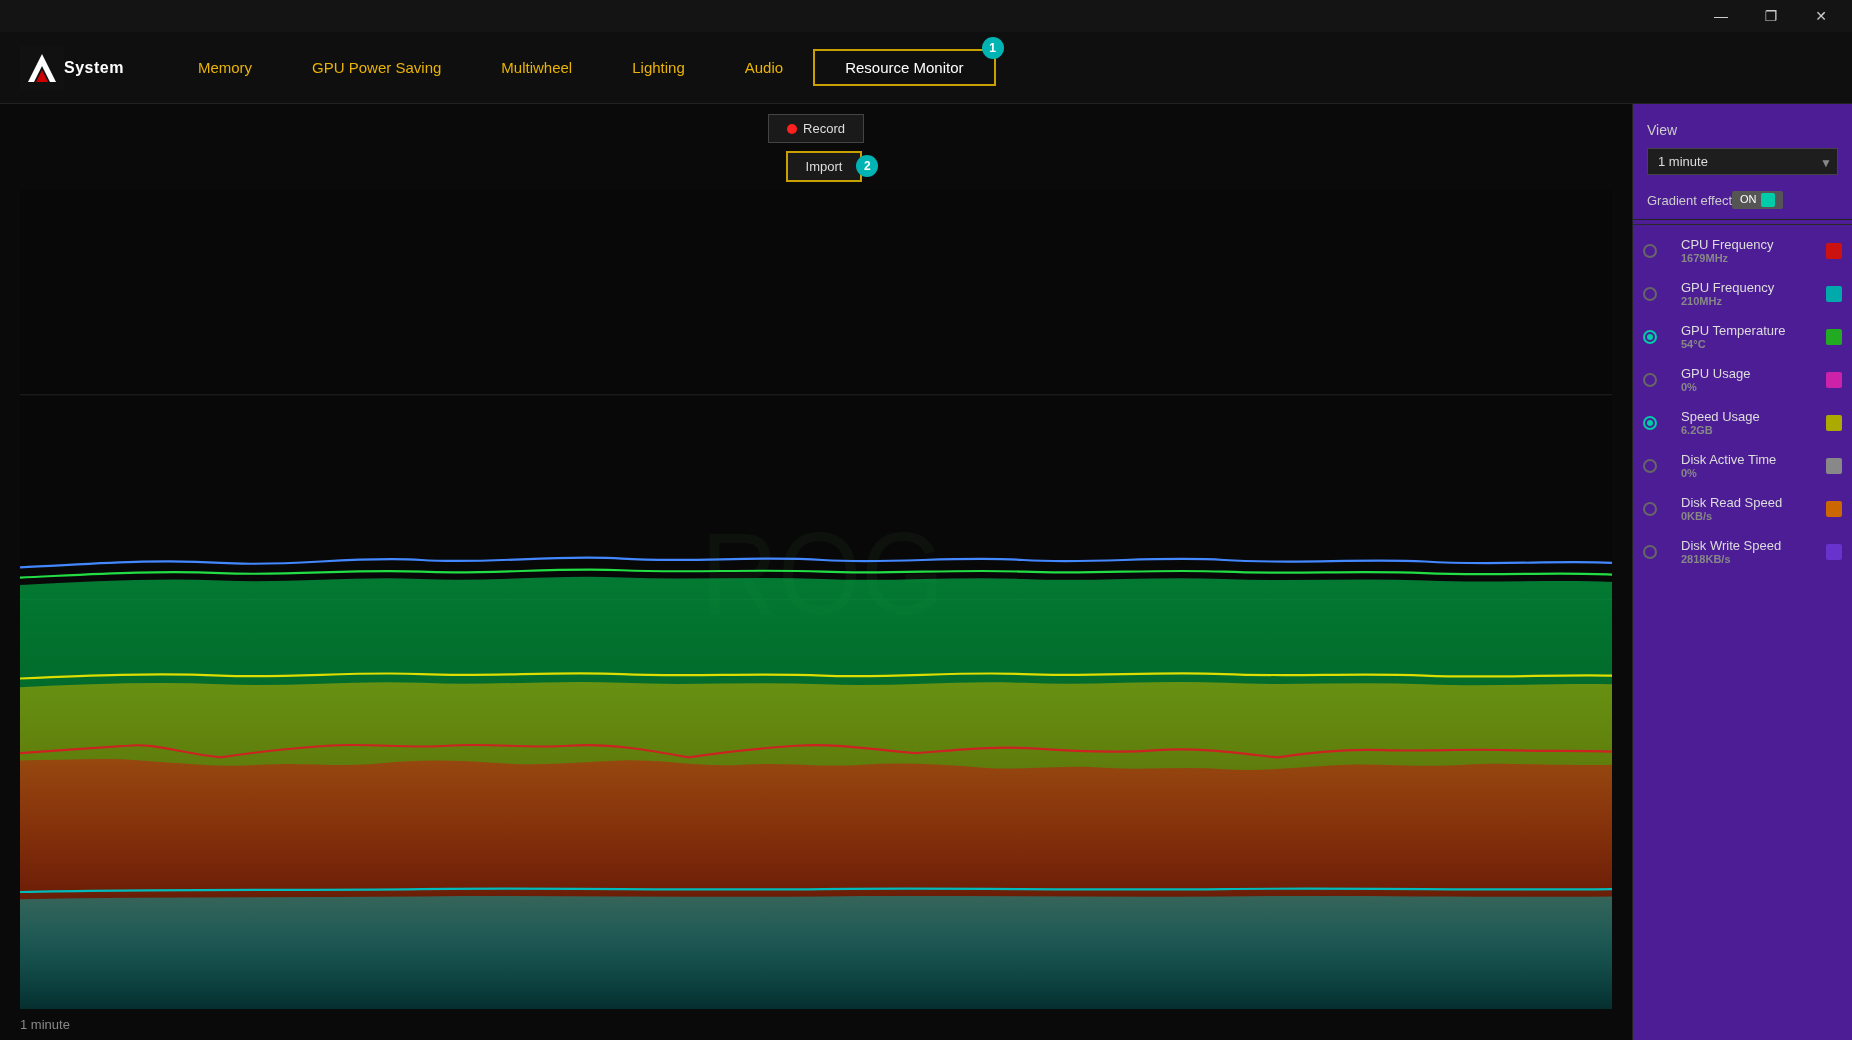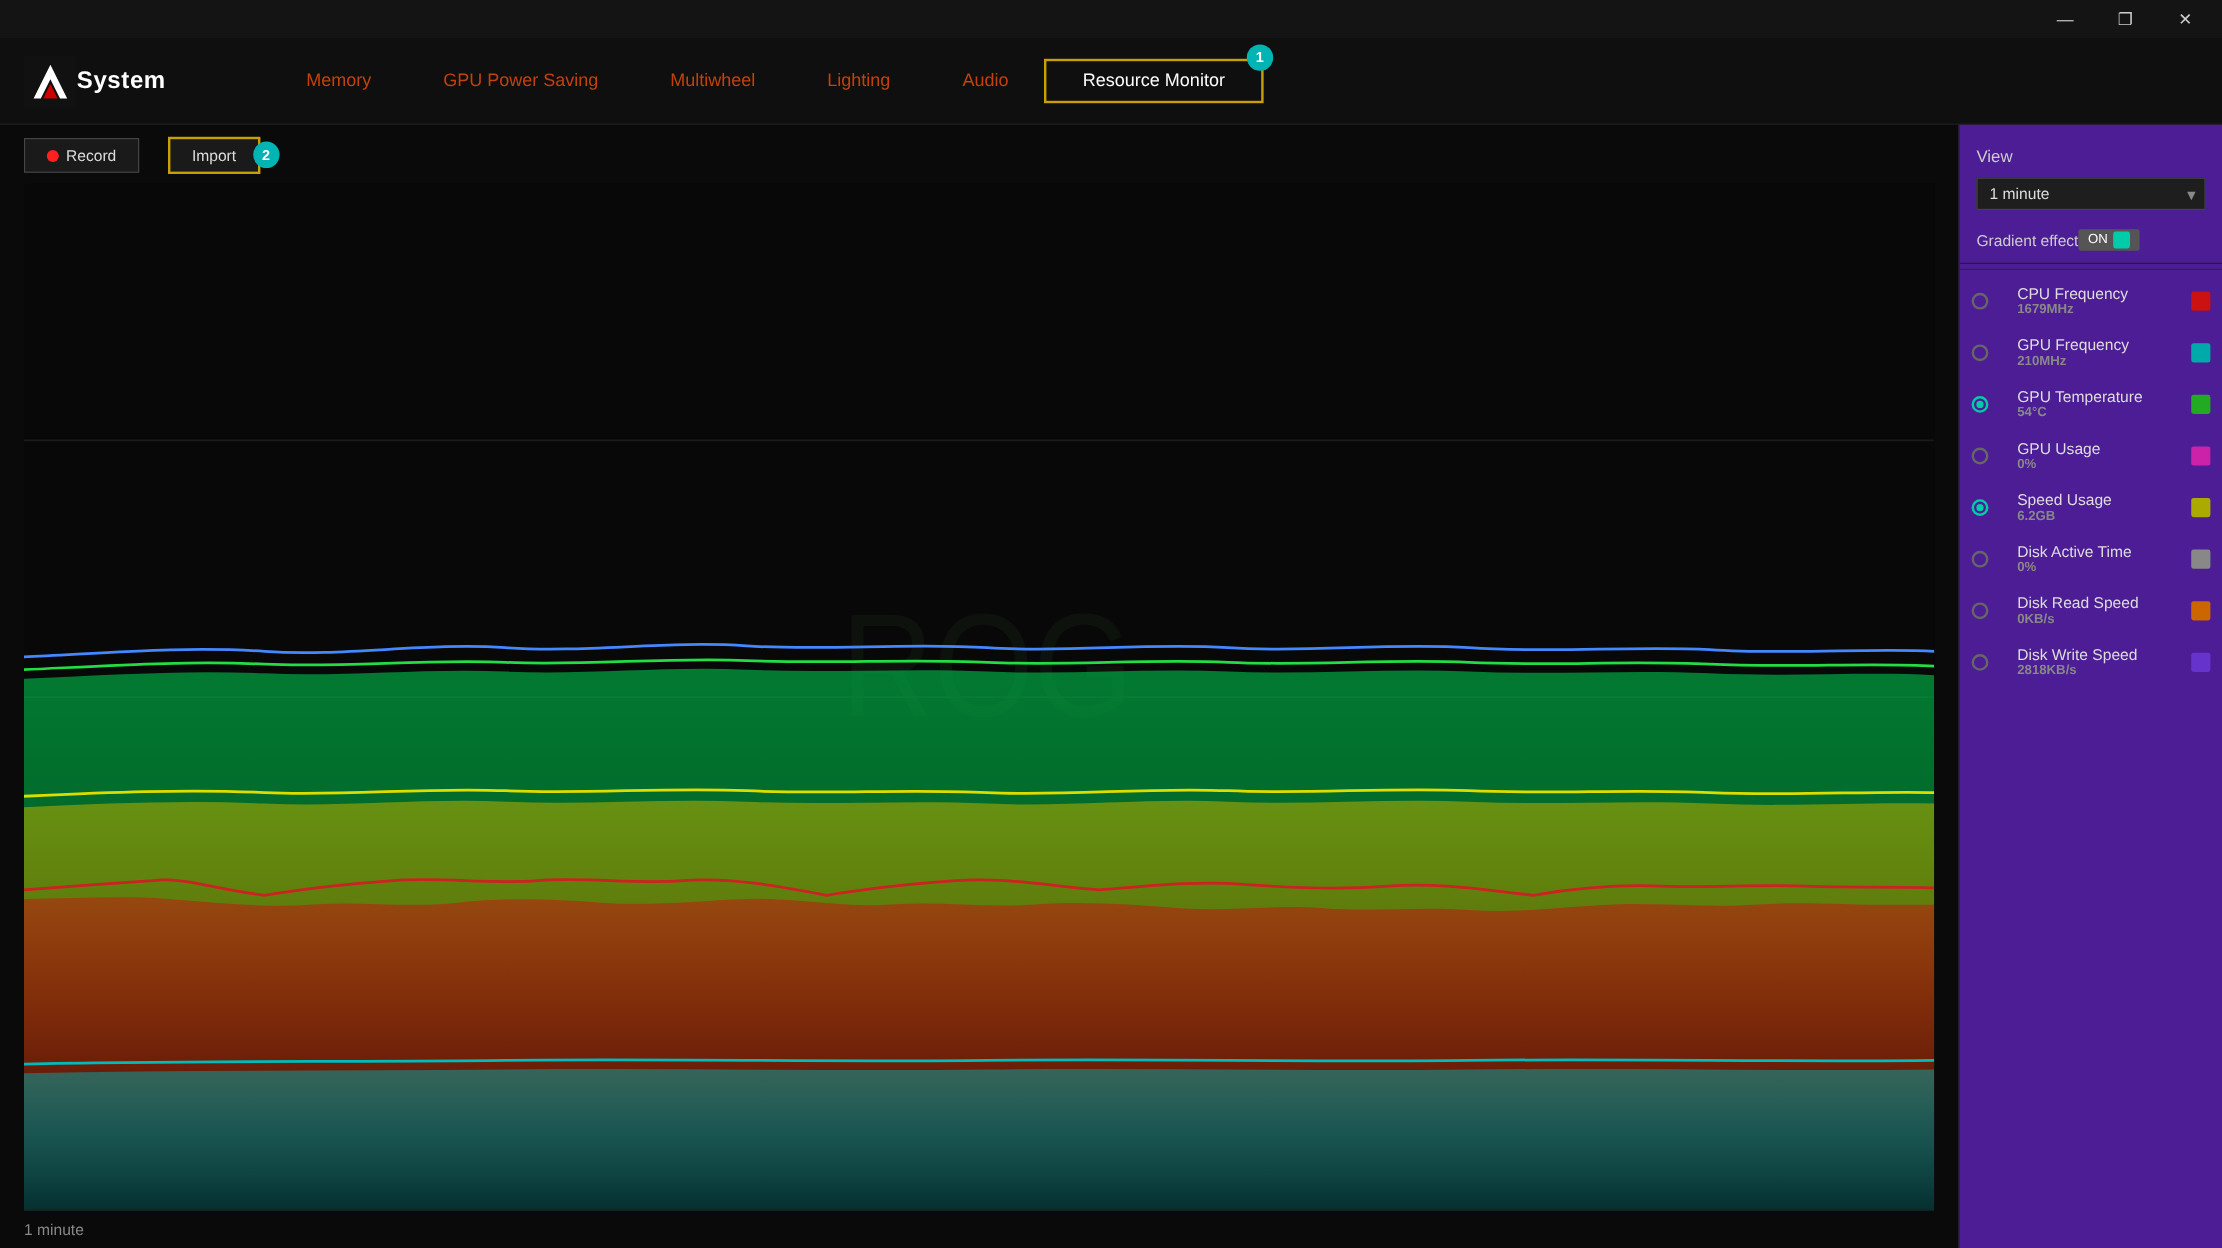--- a/index.html
+++ b/index.html
@@ -42,37 +42,37 @@
     
     .app-header {
       height: 72px;
       background: #0f0f0f;
       display: flex;
       align-items: center;
       padding: 0 20px;
       border-bottom: 1px solid #222;
     }
     .app-title {
-      font-size: 20px;
+      font-size: 16px;
       font-weight: 700;
       color: #fff;
-      margin-right: 87px;
+      margin-right: 44px;
       letter-spacing: 0.5px;
     }
 
     
     .nav-tabs {
       display: flex;
       align-items: center;
       gap: 0;
       flex: 1;
     }
     .nav-tab {
       padding: 8px 30px;
-      color: #c2410c;
+      color: #eab308;
       font-size: 15px;
       cursor: pointer;
       position: relative;
       white-space: nowrap;
     }
     .nav-tab.active {
       color: #fff;
       border: 2px solid #c8a000;
       background: transparent;
     }
@@ -121,23 +121,25 @@
       flex: 1;
       background: #0a0a0a;
       position: relative;
       display: flex;
       flex-direction: column;
     }
 
     .chart-toolbar {
       display: flex;
       align-items: center;
+      justify-content: flex-end;
       padding: 10px 20px 8px 20px;
       gap: 8px;
       position: relative;
+      flex-direction: column;
     }
 
     .toolbar-btn {
       display: flex;
       align-items: center;
       gap: 6px;
       padding: 6px 18px;
       background: #1a1a1a;
       border: 1px solid #444;
       color: #ddd;

